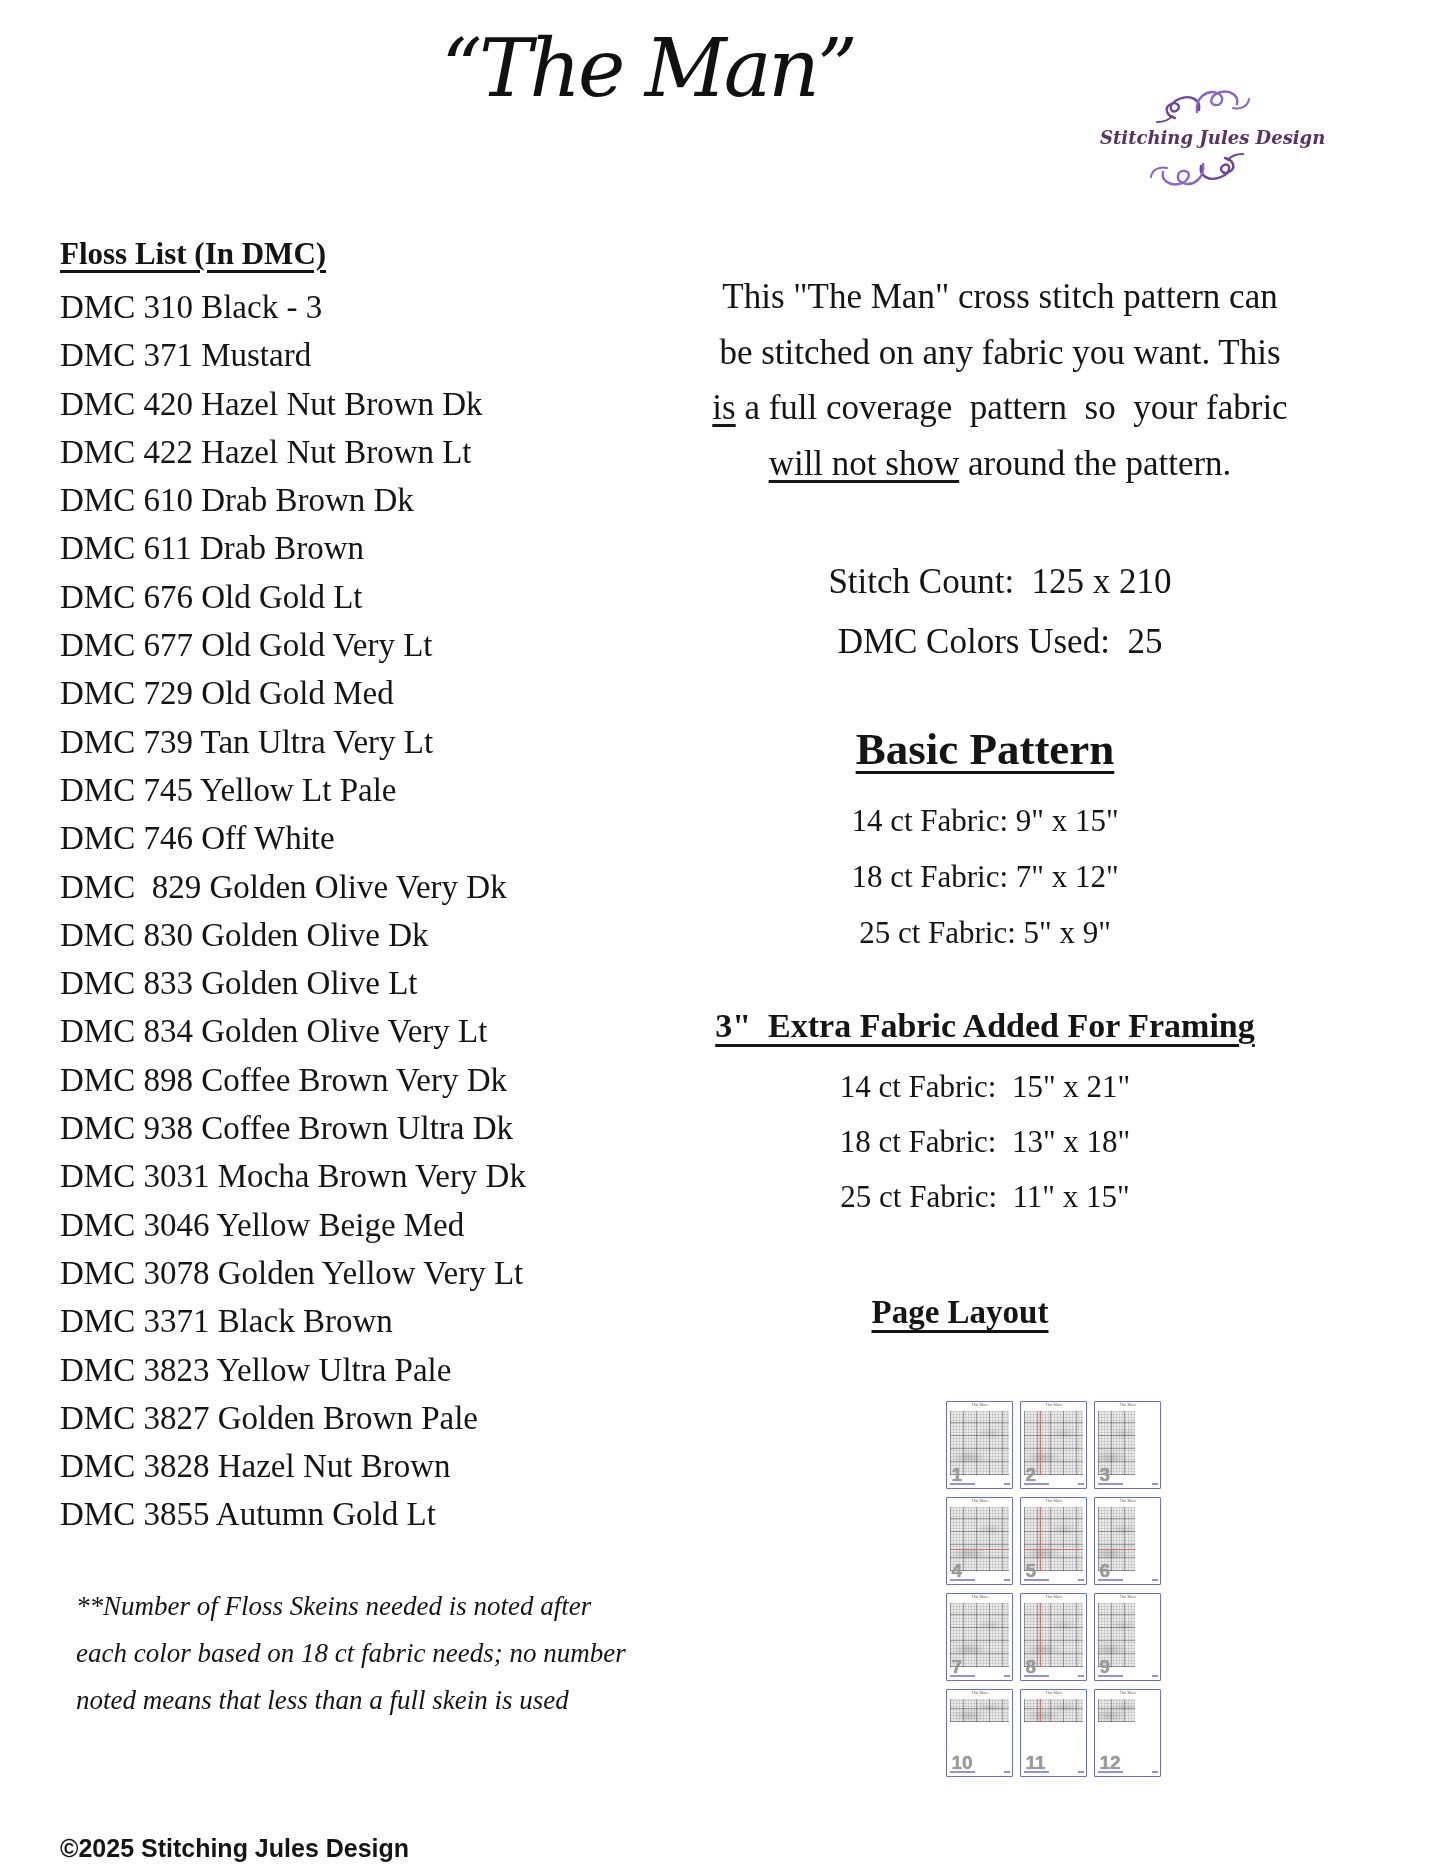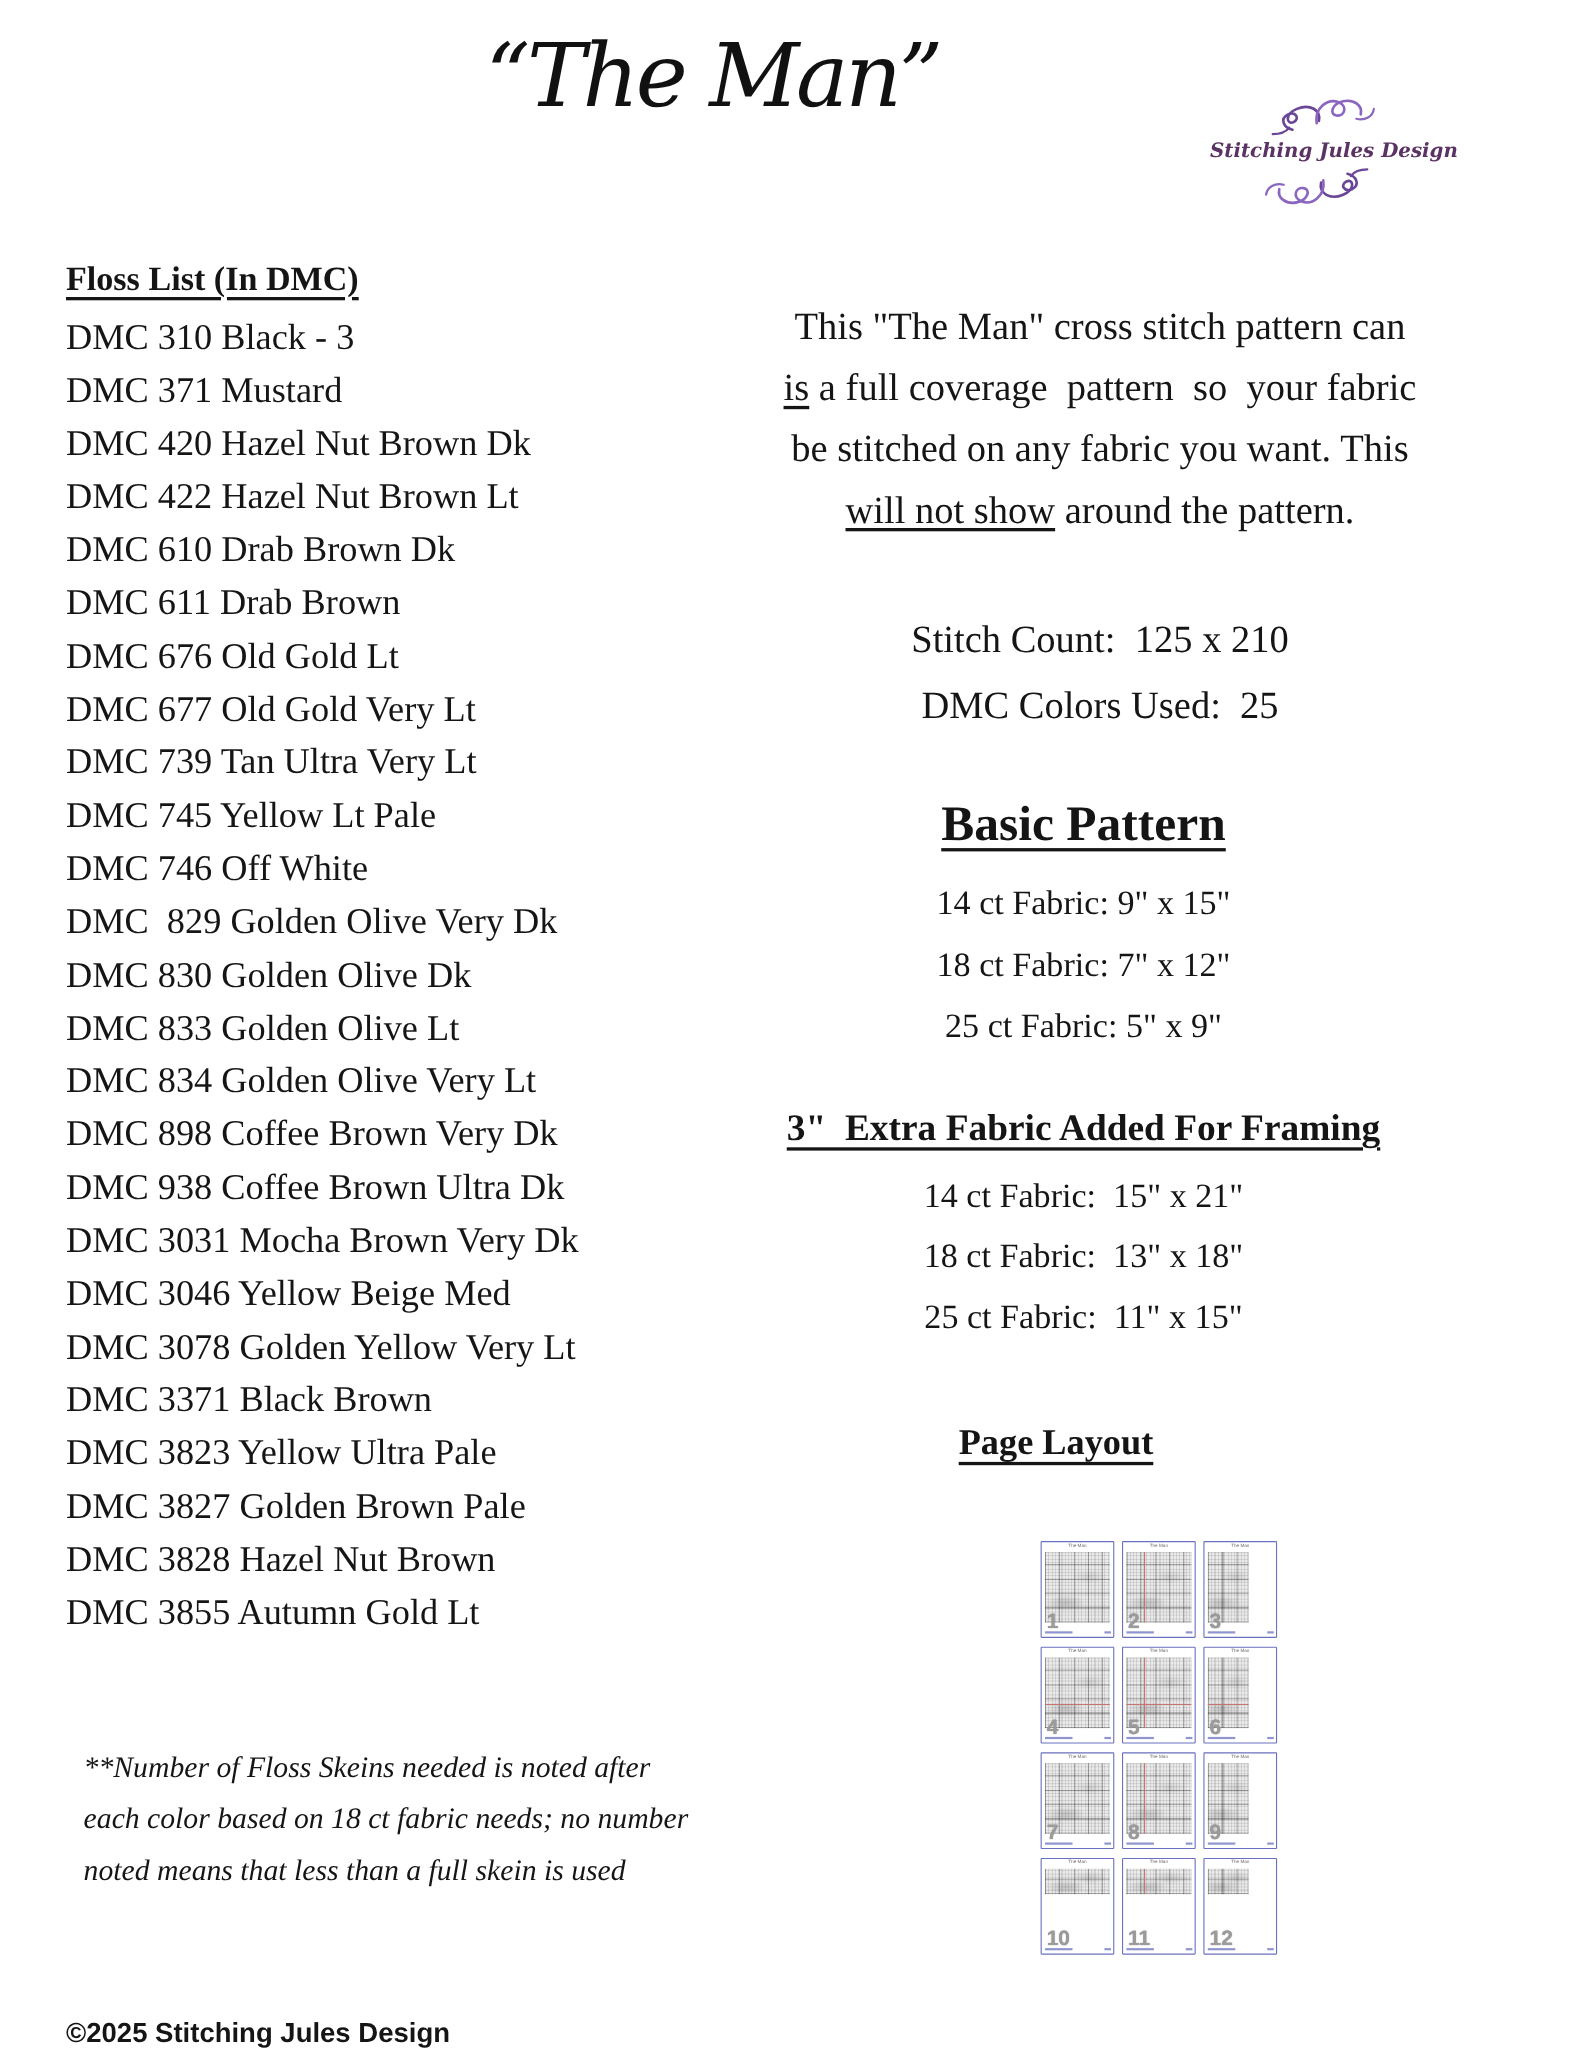--- a/index.html
+++ b/index.html
@@ -145,20 +145,21 @@
   <div class="floss-heading">Floss List (In DMC)</div>
   <div class="floss-list">
       <div class="floss-item">DMC 310 Black - 3</div>
       <div class="floss-item">DMC 371 Mustard</div>
       <div class="floss-item">DMC 420 Hazel Nut Brown Dk</div>
       <div class="floss-item">DMC 422 Hazel Nut Brown Lt</div>
       <div class="floss-item">DMC 610 Drab Brown Dk</div>
       <div class="floss-item">DMC 611 Drab Brown</div>
       <div class="floss-item">DMC 676 Old Gold Lt</div>
       <div class="floss-item">DMC 677 Old Gold Very Lt</div>
+      <div class="floss-item">DMC 729 Old Gold Med</div>
       <div class="floss-item">DMC 739 Tan Ultra Very Lt</div>
       <div class="floss-item">DMC 745 Yellow Lt Pale</div>
       <div class="floss-item">DMC 746 Off White</div>
       <div class="floss-item">DMC  829 Golden Olive Very Dk</div>
       <div class="floss-item">DMC 830 Golden Olive Dk</div>
       <div class="floss-item">DMC 833 Golden Olive Lt</div>
       <div class="floss-item">DMC 834 Golden Olive Very Lt</div>
       <div class="floss-item">DMC 898 Coffee Brown Very Dk</div>
       <div class="floss-item">DMC 938 Coffee Brown Ultra Dk</div>
       <div class="floss-item">DMC 3031 Mocha Brown Very Dk</div>
@@ -173,22 +174,22 @@
 
   <div class="skein-note">
       <div class="note-line">**Number of Floss Skeins needed is noted after</div>
       <div class="note-line">each color based on 18 ct fabric needs; no number</div>
       <div class="note-line">noted means that less than a full skein is used</div>
     </div>
   <div class="copyright">©2025 Stitching Jules Design</div>
 
   <div class="intro">
       <div class="line"><span>This "The Man" cross stitch pattern can</span></div>
+      <div class="line"><span>be stitched on any fabric you want. This</span></div>
       <div class="line"><span class="ul">is</span><span> a full coverage  pattern  so  your fabric</span></div>
-      <div class="line"><span>be stitched on any fabric you want. This</span></div>
       <div class="line"><span class="ul">will not show</span><span> around the pattern.</span></div>
     </div>
 
   <div class="counts">
       <div class="count-line"><span>Stitch Count:</span>  <span>125 x 210</span></div>
       <div class="count-line"><span>DMC Colors Used:</span>  <span>25</span></div>
     </div>
 
   <div class="basic">
     <div class="section-heading">Basic Pattern</div>

